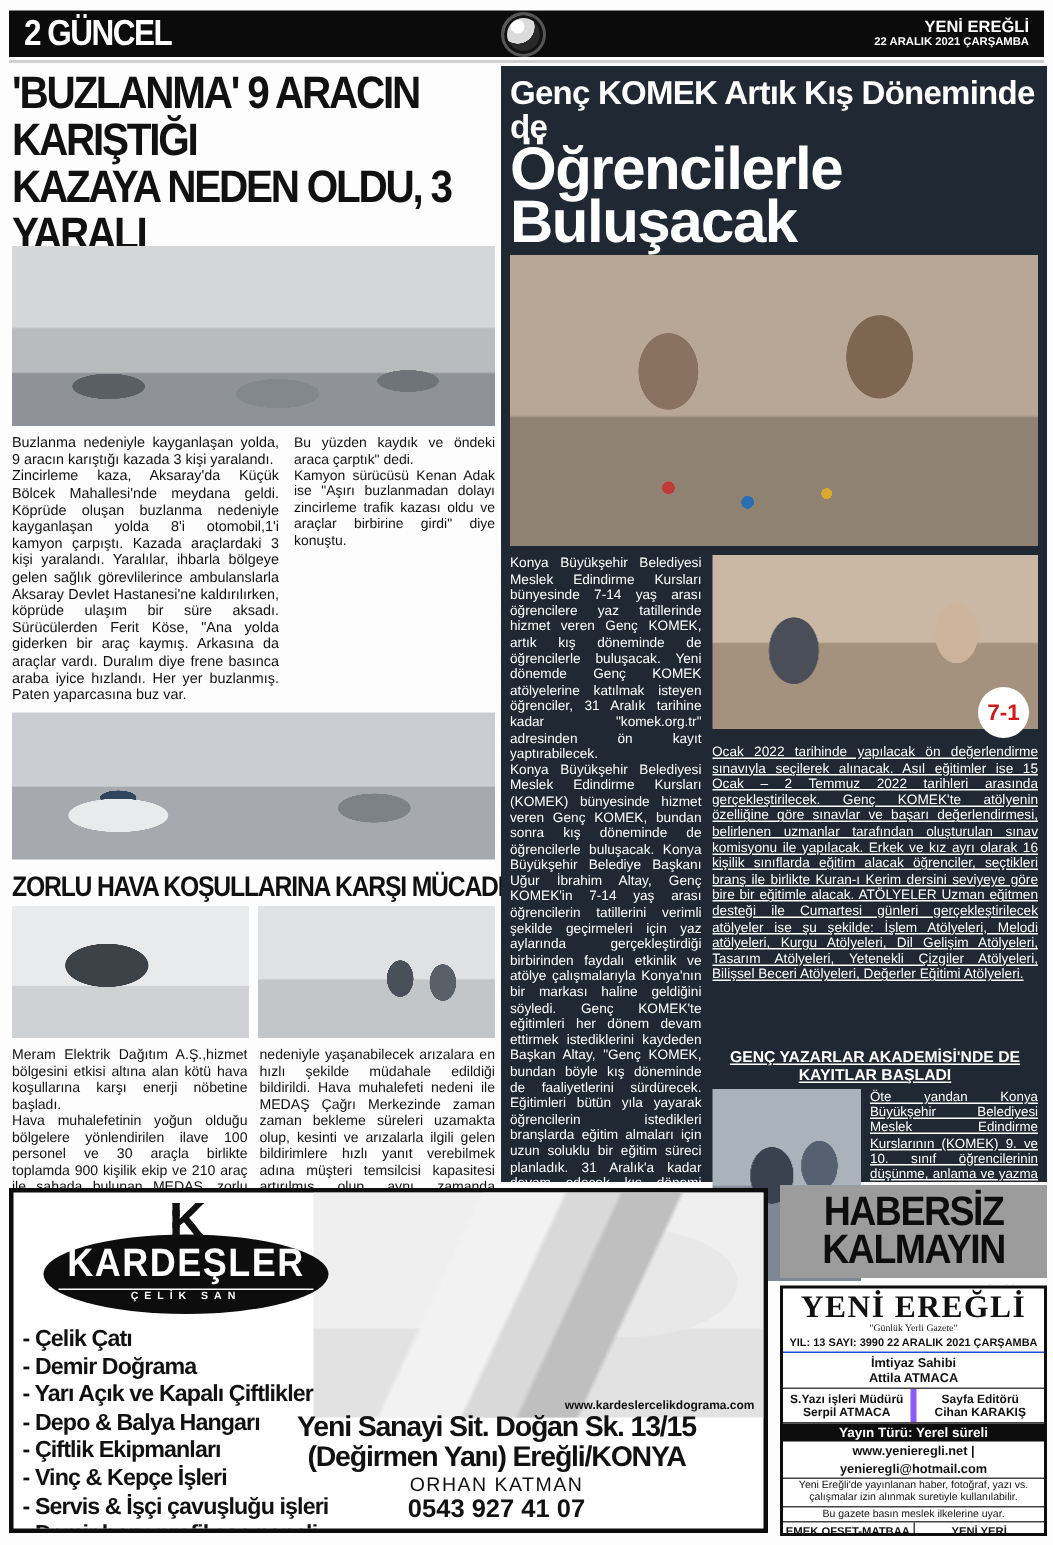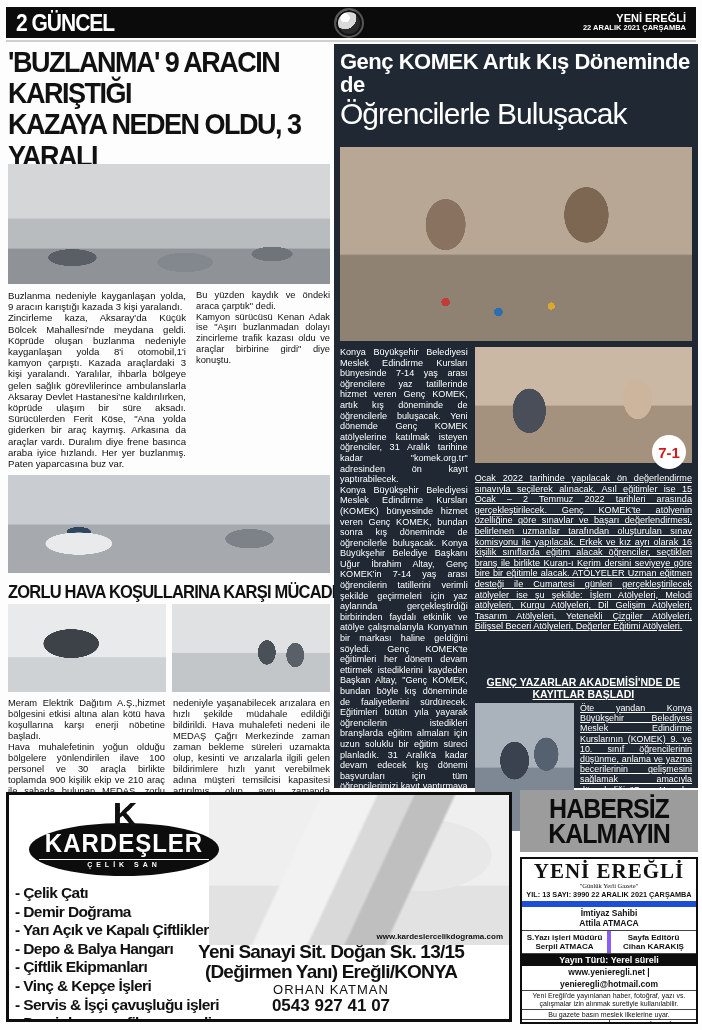--- a/index.html
+++ b/index.html
@@ -45,21 +45,21 @@
   .ph-snow2{width:158px;height:88px;background:
       radial-gradient(ellipse 16px 22px at 60% 55%,#4a5057 0 55%,transparent 56%),
       radial-gradient(ellipse 16px 22px at 78% 58%,#5a6067 0 55%,transparent 56%),
       linear-gradient(180deg,#dfe1e3 0 55%,#c3c6c9 56% 100%);}
   .zrow{display:flex;gap:8px;margin-top:6px;}
   .zrow .zc{width:50%;}
   .zrow .body-txt{font-size:9.4px;line-height:10.9px;height:132px;}
   
   .komek{position:absolute;left:334px;top:44px;width:364px;height:744px;background:var(--komek_bg,#1f2833);color:#fff;box-sizing:border-box;padding:4px 6px;}
   .kh1{font-size:22px;line-height:23px;font-weight:bold;letter-spacing:-0.5px;margin-top:2px;}
-  .kh2{font-size:30px;line-height:35px;font-weight:normal;letter-spacing:-1px;margin-bottom:16px;}
+  .kh2{font-size:40px;line-height:35px;font-weight:bold;letter-spacing:-1px;margin-bottom:4px;}
   .ph-hero{height:194px;background:
       radial-gradient(circle 7px at 30% 80%,#c23a3a 0 60%,transparent 61%),
       radial-gradient(circle 7px at 45% 85%,#2b6fb3 0 60%,transparent 61%),
       radial-gradient(circle 6px at 60% 82%,#d8a92c 0 60%,transparent 61%),
       radial-gradient(ellipse 40px 50px at 70% 35%,#7d6652 0 55%,transparent 56%),
       radial-gradient(ellipse 36px 46px at 30% 40%,#8a7260 0 55%,transparent 56%),
       linear-gradient(180deg,#b9a795 0 55%,#8f8273 56% 100%);}
   .ktxt{display:flex;gap:7px;margin-top:6px;}
   .kcolA{width:37%;}
   .kcolA .body-txt{font-size:9.1px;line-height:10.6px;height:524px;}
@@ -97,21 +97,21 @@
   .ad-addr2{font-size:19px;font-weight:bold;letter-spacing:-0.8px;line-height:20px;}
   .ad-name{font-size:13px;letter-spacing:1px;line-height:15px;}
   .ad-phone{font-size:17px;font-weight:bold;line-height:18px;}
   
   .habersiz{position:absolute;left:520px;top:790px;width:178px;height:62px;background:var(--habersiz_bg,#9c9c9c);display:flex;flex-direction:column;align-items:center;justify-content:center;}
   .hab-line{font-size:25px;font-weight:bold;line-height:25px;letter-spacing:-1px;transform:scaleY(1.1);color:#0d0d0d;}
   
   .mast{position:absolute;left:520px;top:857px;width:178px;height:167px;border:2px solid #0d0d0d;background:#fff;box-sizing:border-box;text-align:center;font-family:"Liberation Sans",sans-serif;overflow:hidden;}
   .mast-title{font-family:"Liberation Serif",serif;font-size:21px;font-weight:bold;letter-spacing:1px;line-height:21px;margin-top:2px;}
   .mast-slogan{font-family:"Liberation Serif",serif;font-size:6.5px;line-height:8px;}
-  .mast-issue{font-size:7.3px;font-weight:bold;line-height:9px;border-bottom:6px solid #1d4ed8;padding-bottom:2px;}
+  .mast-issue{font-size:7.3px;font-weight:bold;line-height:9px;border-bottom:1px solid #1d4ed8;padding-bottom:2px;}
   .mast-imtiyaz{font-size:8.5px;font-weight:bold;line-height:9.5px;padding:2px 0;border-bottom:1px solid #444;}
   .mast-editors{display:flex;border-bottom:1px solid #444;}
   .mast-editors>div{width:50%;font-size:8px;font-weight:bold;line-height:9px;padding:2px 0;}
   .mast-editors>div:first-child{border-right:4px solid #8b5cf6;}
   .mast-bar{background:#0d0d0d;color:#fff;font-size:9px;font-weight:bold;line-height:12px;}
   .mast-web{font-size:8.5px;font-weight:bold;line-height:12px;border-bottom:1px solid #444;}
   .mast-note1{font-size:7px;line-height:8px;padding:1px 2px;border-bottom:1px solid #444;}
   .mast-note2{font-size:7px;line-height:9px;border-bottom:1px solid #444;}
   .mast-cols{display:flex;}
   .mast-cols>div{width:50%;font-size:6.3px;line-height:7.6px;padding:1px 1px;}

